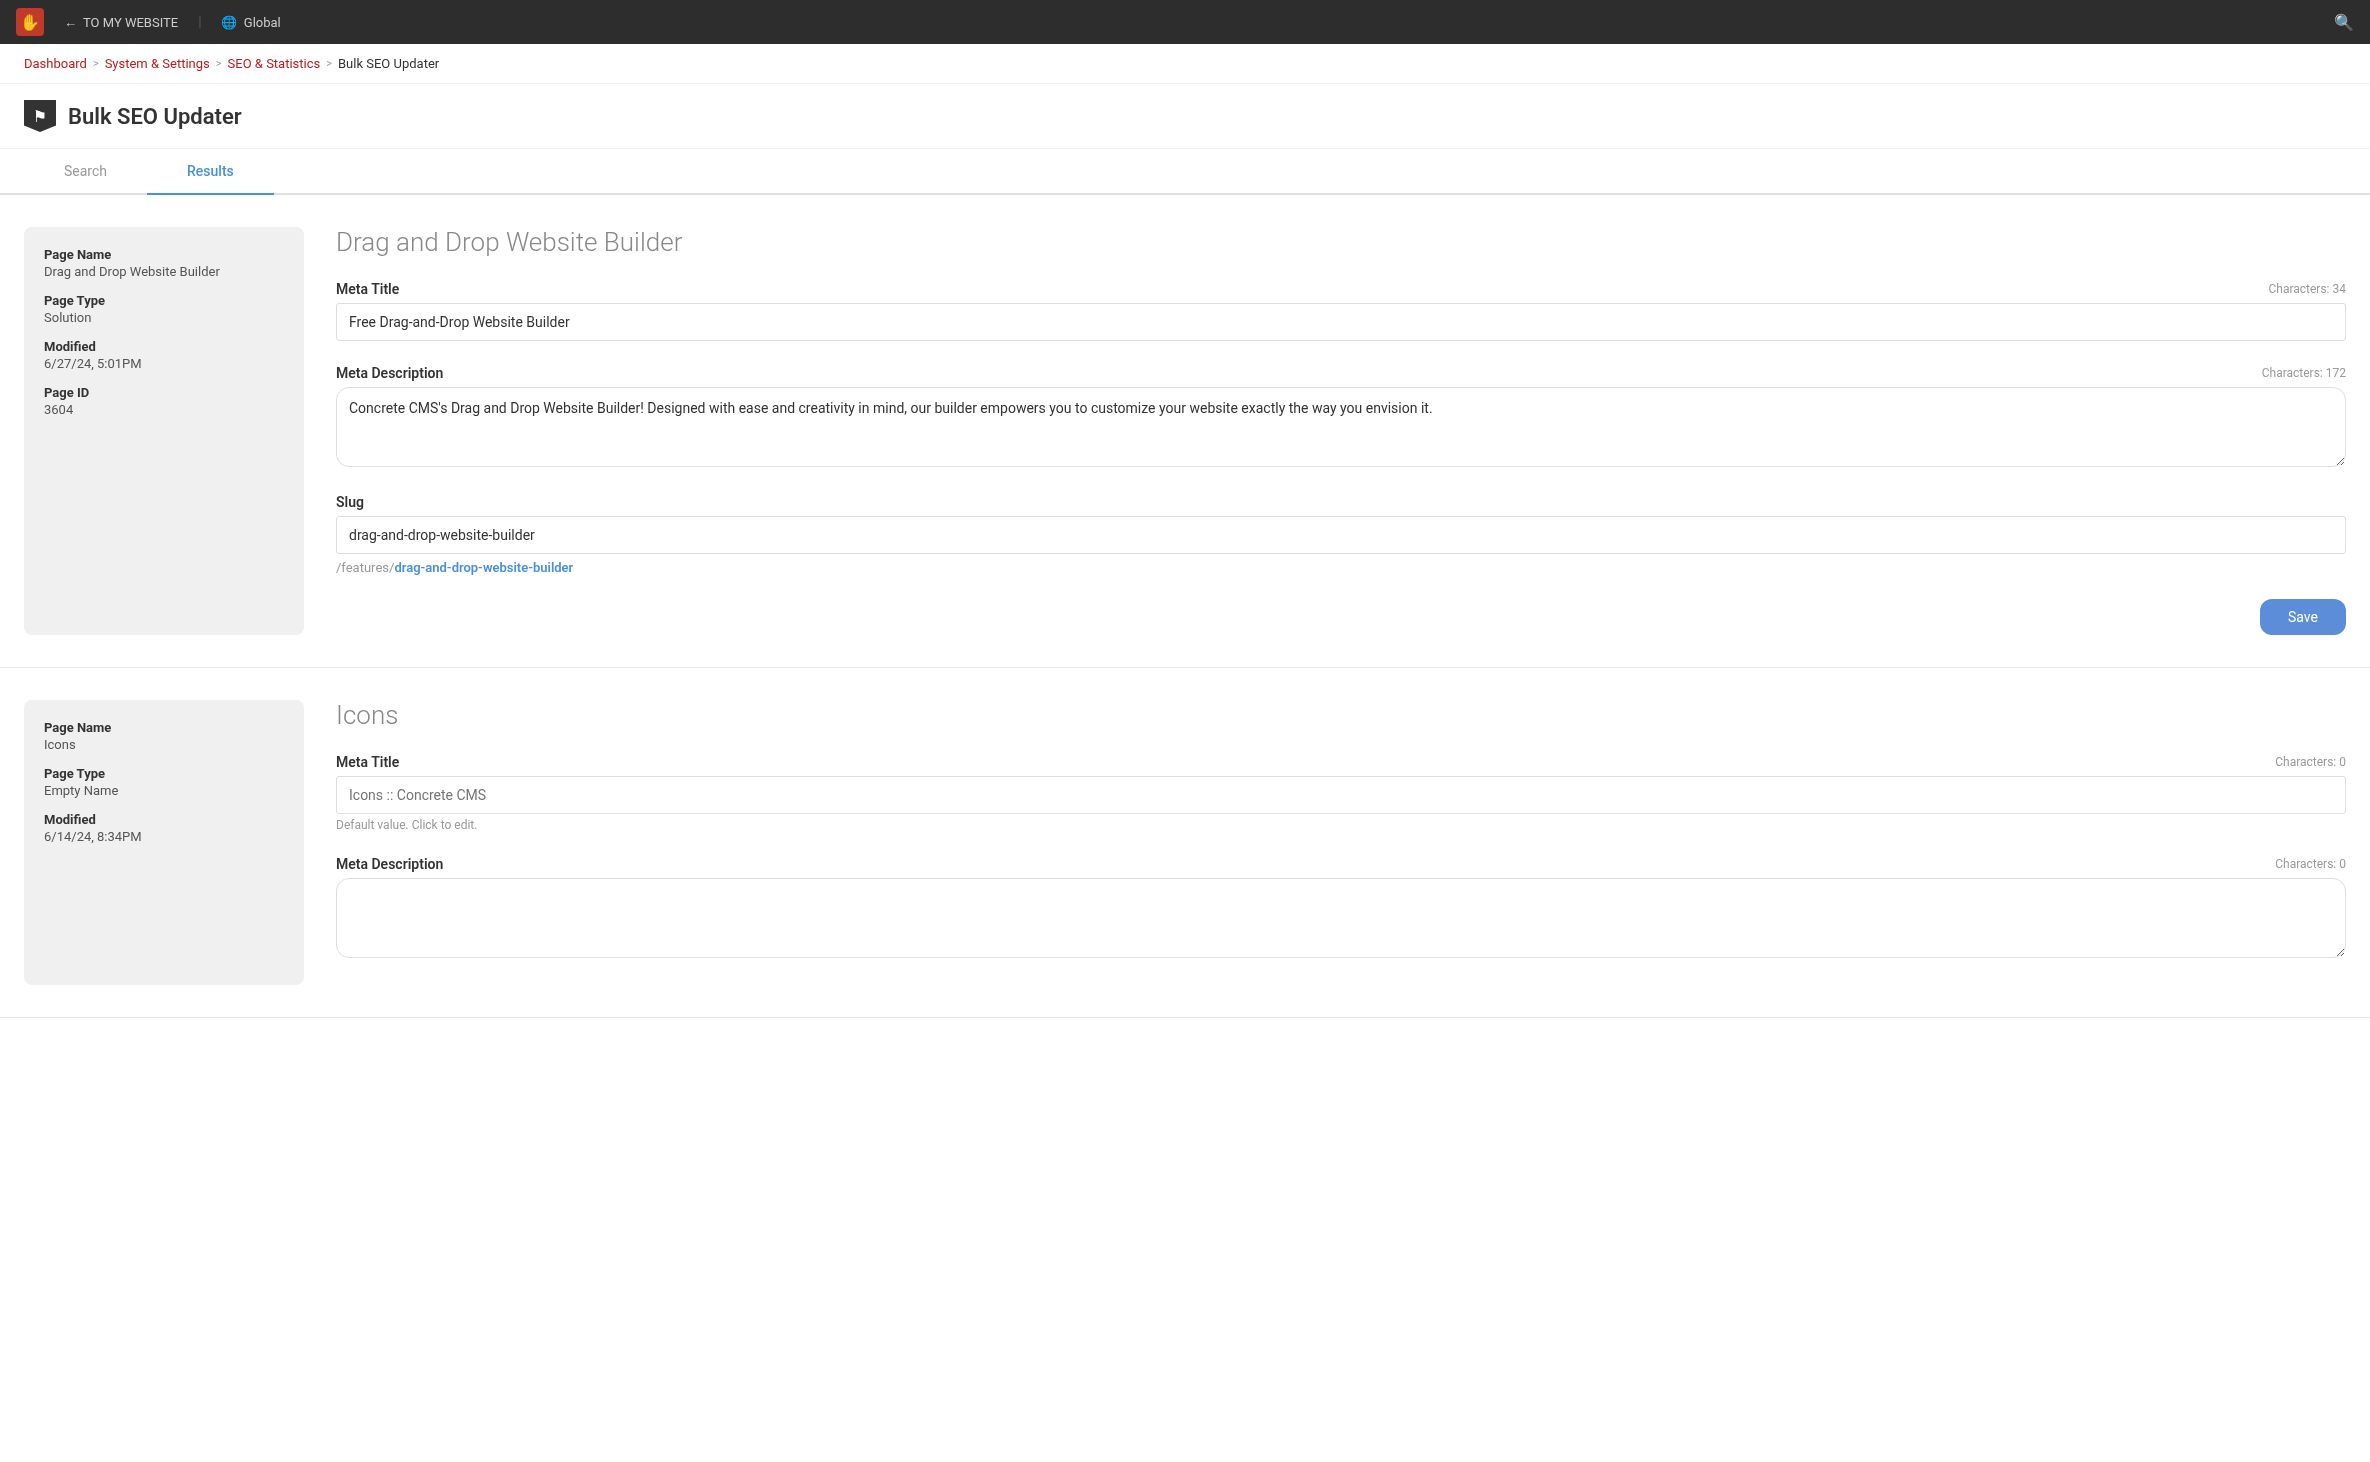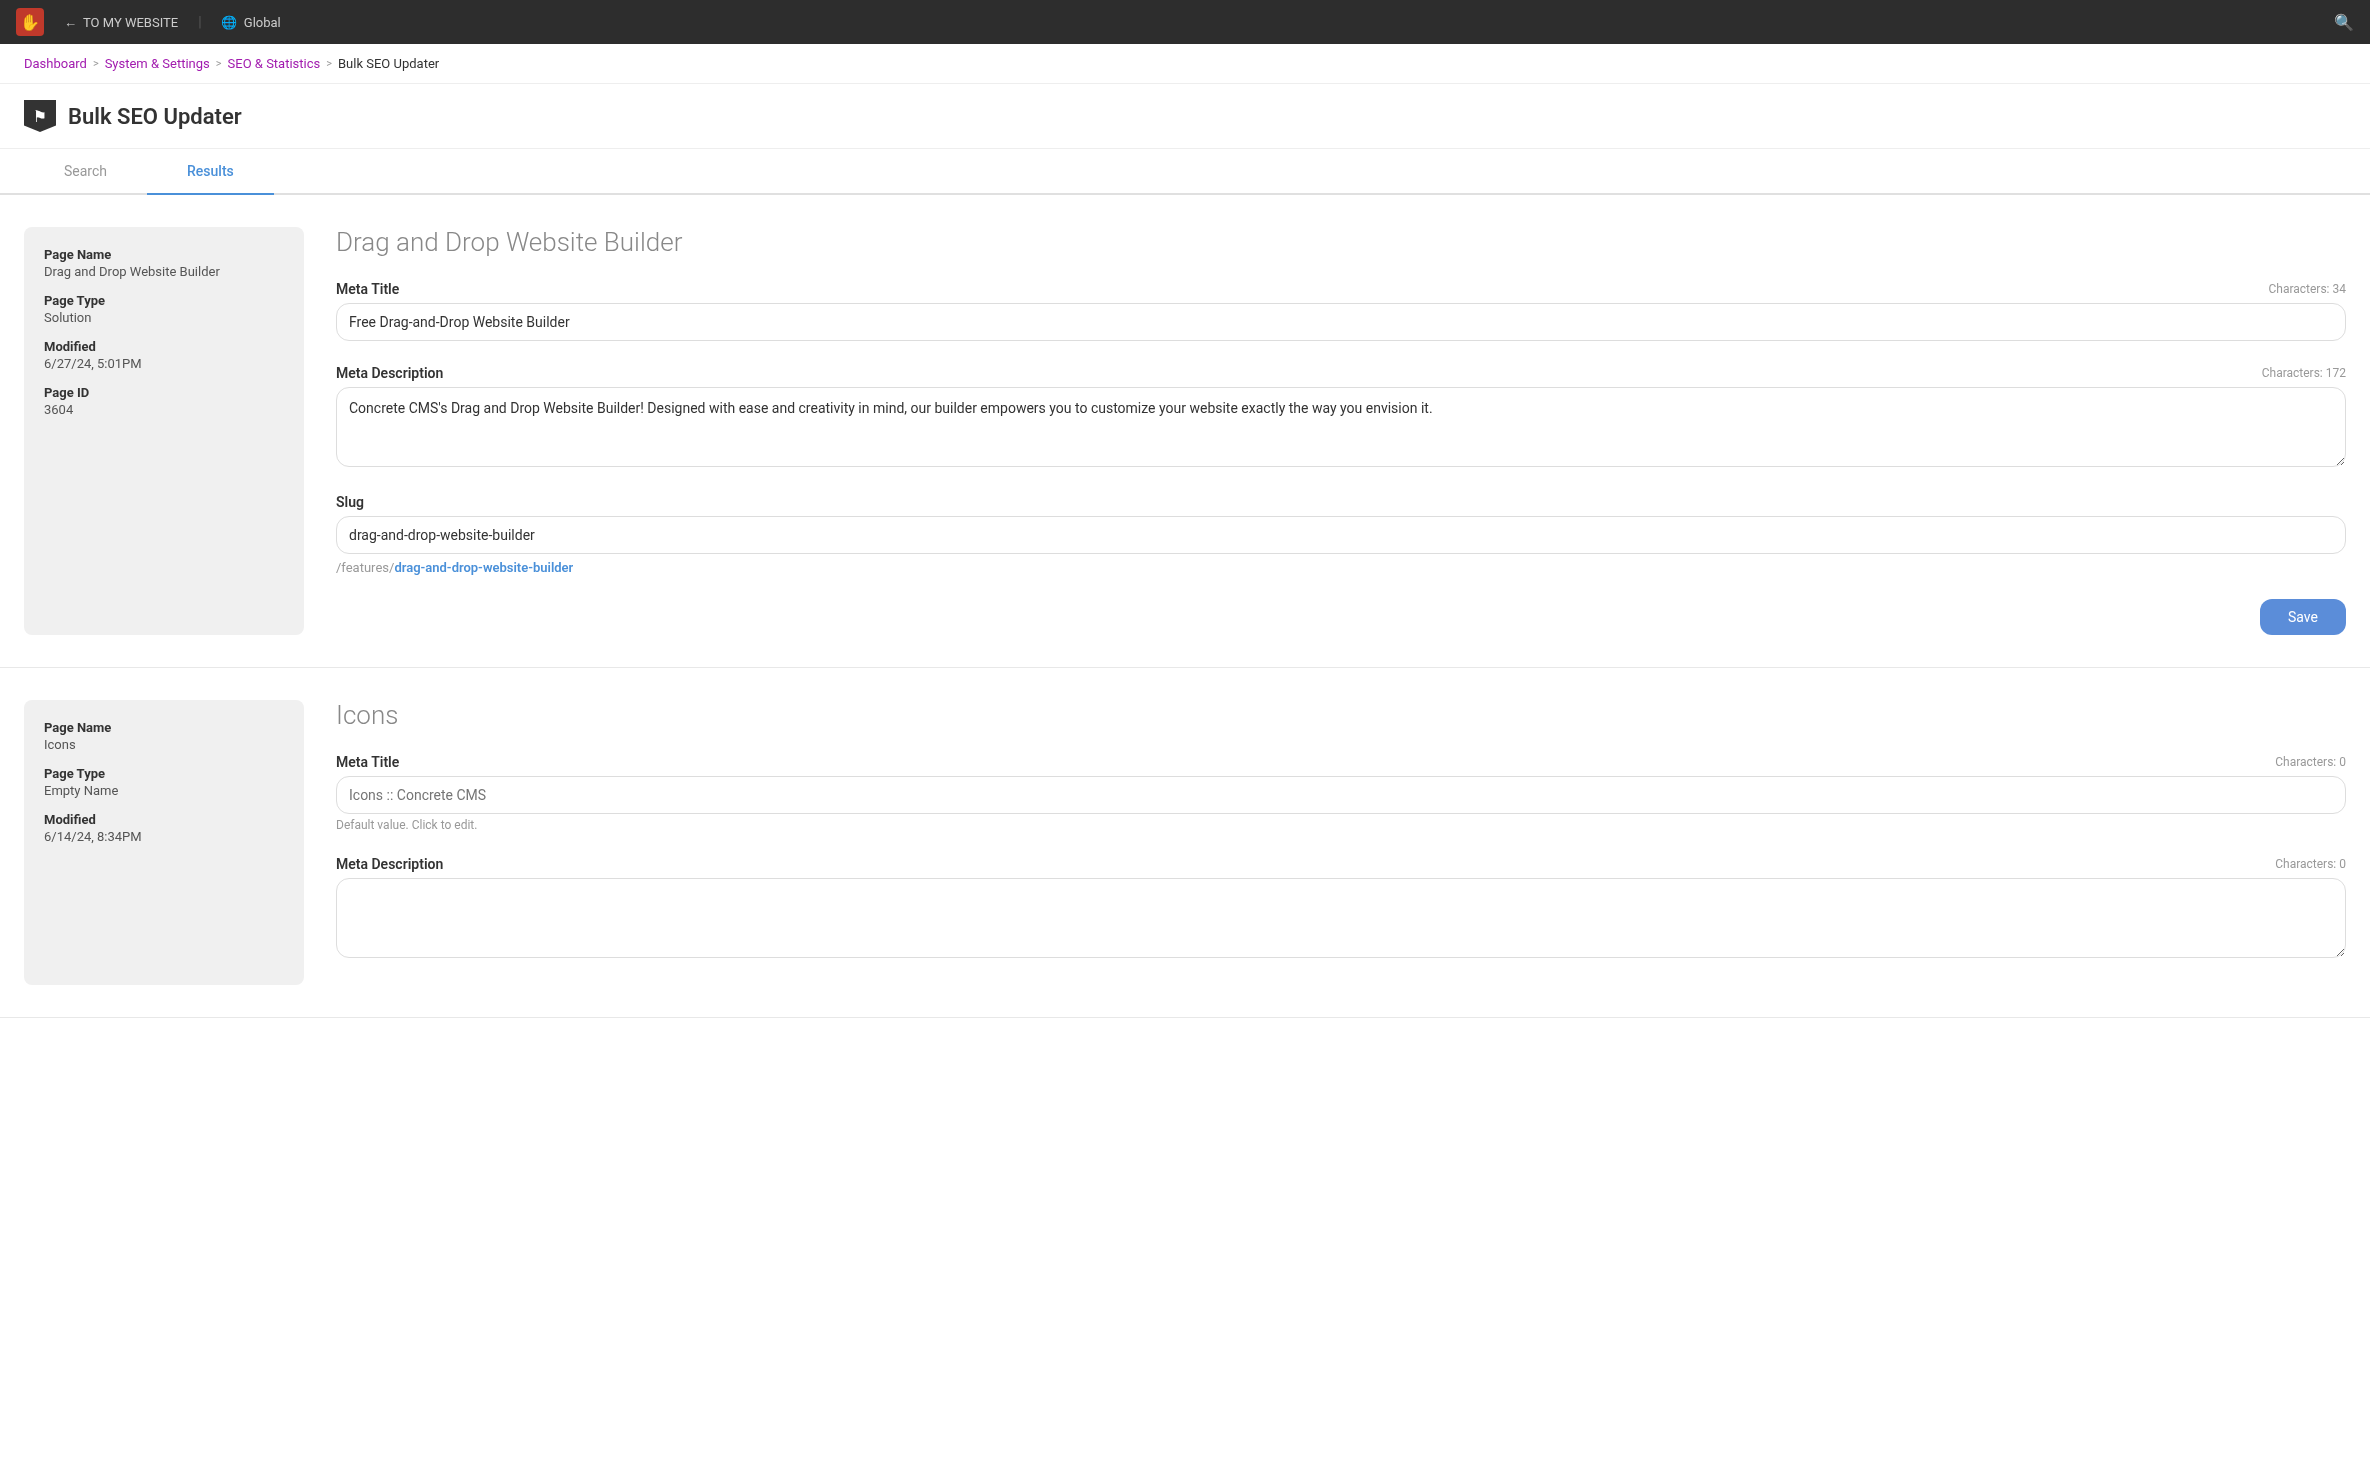--- a/index.html
+++ b/index.html
@@ -37,21 +37,21 @@
     }
 
     
     .breadcrumb {
       padding: 12px 24px;
       font-size: 13px;
       color: #4a90d9;
       display: flex; align-items: center; gap: 6px;
       border-bottom: 1px solid #eee;
     }
-    .breadcrumb a { color: #a21caf; text-decoration: none; }
+    .breadcrumb a { color: #b91c1c; text-decoration: none; }
     .breadcrumb .sep { color: #999; font-size: 11px; }
     .breadcrumb .current { color: #333; }
 
     
     .page-title-bar {
       display: flex; align-items: center; gap: 12px;
       padding: 16px 24px;
       border-bottom: 1px solid #eee;
     }
     .page-title-icon {
@@ -132,21 +132,21 @@
     .field-label {
       font-size: 14px; font-weight: 600; color: #333;
     }
     .field-chars {
       font-size: 12px; color: #999;
     }
     .field-input {
       width: 100%;
       padding: 10px 12px;
       border: 1px solid #ddd;
-      border-radius: 13px;
+      border-radius: 3px;
       font-size: 14px;
       color: #333;
       outline: none;
       font-family: inherit;
     }
     .field-textarea {
       width: 100%;
       padding: 10px 12px;
       border: 1px solid #ddd;
       border-radius: 13px;

